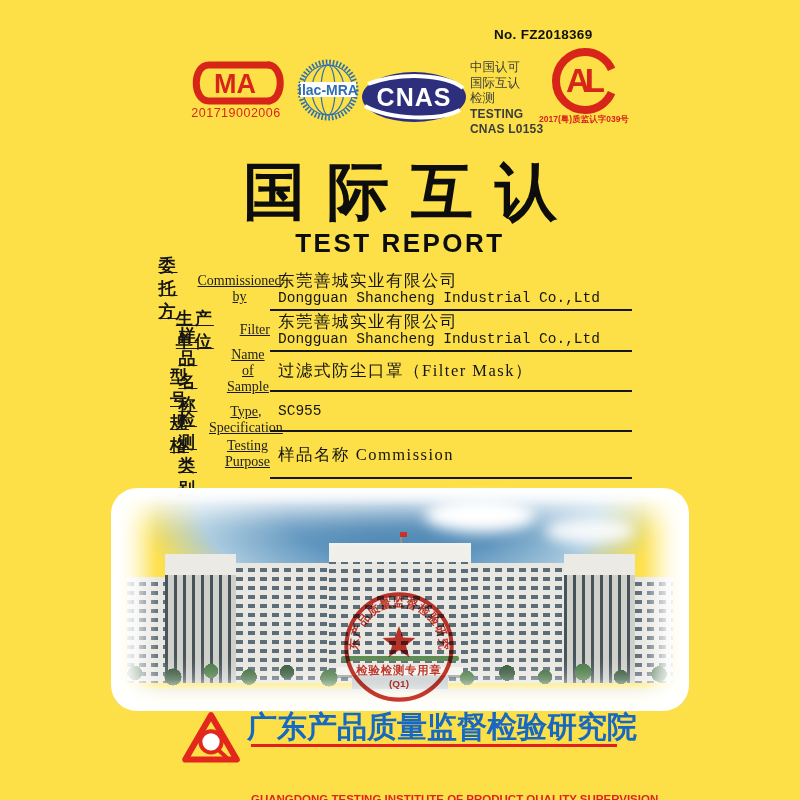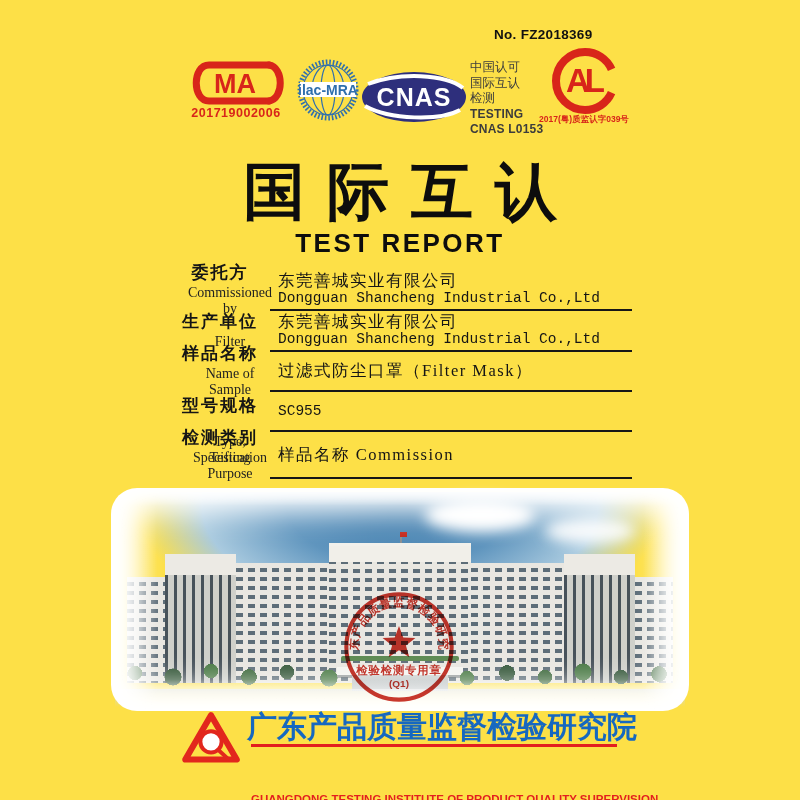--- a/index.html
+++ b/index.html
@@ -8,42 +8,42 @@
           font-family:"Liberation Sans", sans-serif; color:#1a1a1a; }
 
   
   .report-no { position:absolute; left:494px; top:27px; font-size:13.5px; font-weight:bold;
                letter-spacing:.3px; color:#111; }
 
   
   .logo { position:absolute; }
   .cma-svg   { left:183px; top:60px; }
   .cma-num   { position:absolute; left:180px; top:106px; width:112px; text-align:center;
-               color:#d8251a; font-weight:bold; font-size:12.5px; letter-spacing:.5px; }
+               color:#d8251a; font-weight:normal; font-size:12.5px; letter-spacing:.5px; }
   .ilac-svg  { left:296px; top:58px; }
   .cnas-svg  { left:360px; top:70px; }
   .accr      { position:absolute; left:470px; top:60px; line-height:15.5px; font-size:12.5px;
                color:#3c3c3c; }
   .accr .en  { font-weight:bold; font-size:12px; letter-spacing:.2px; }
   .cal-svg   { left:541px; top:48px; }
   .cal-num   { position:absolute; left:526px; top:114px; width:116px; text-align:center;
                color:#d8251a; font-weight:bold; font-size:8.5px; }
 
   
   .title-zh { position:absolute; left:0; right:0; top:150px; text-align:center;
               font-family:"Liberation Serif","DejaVu Serif",serif; font-weight:bold;
               font-size:62px; letter-spacing:22px; text-indent:22px; color:#0d0d0d; }
   .title-en { position:absolute; left:0; right:0; top:228px; text-align:center;
               font-weight:bold; font-size:26px; letter-spacing:2.5px; color:#0d0d0d; }
 
   
   .form { position:absolute; left:170px; top:270px; width:462px; }
   .frow { display:flex; align-items:stretch; }
-  .flab { width:100px; flex:0 0 100px; display:flex; flex-direction:column;
-          justify-content:center; align-items:center; text-align:center; padding-bottom:4px; }
+  .flab { width:100px; flex:0 0 100px; display:flex; 
+          justify-content:center; align-items:center; text-align:center; padding-bottom:4px;text-decoration:underline; }
   .lab-zh { font-family:"Liberation Serif","DejaVu Serif",serif; font-weight:bold;
             font-size:17px; letter-spacing:2px; color:#151515; }
   .lab-en { font-family:"Liberation Serif","DejaVu Serif",serif; font-size:14px;
             color:#222; margin-top:1px;margin-left:20px; }
   .fval { flex:1; border-bottom:2px solid #161616; padding:2px 2px 2px 8px;
           display:flex; flex-direction:column; justify-content:center; }
   .val-zh { font-family:"Liberation Serif","DejaVu Serif",serif; font-size:16.5px;
             letter-spacing:1.5px; color:#151515; line-height:18px; }
   .val-en { font-family:"Liberation Mono","DejaVu Sans Mono",monospace; font-size:14.5px;
             color:#151515; line-height:17px; }

